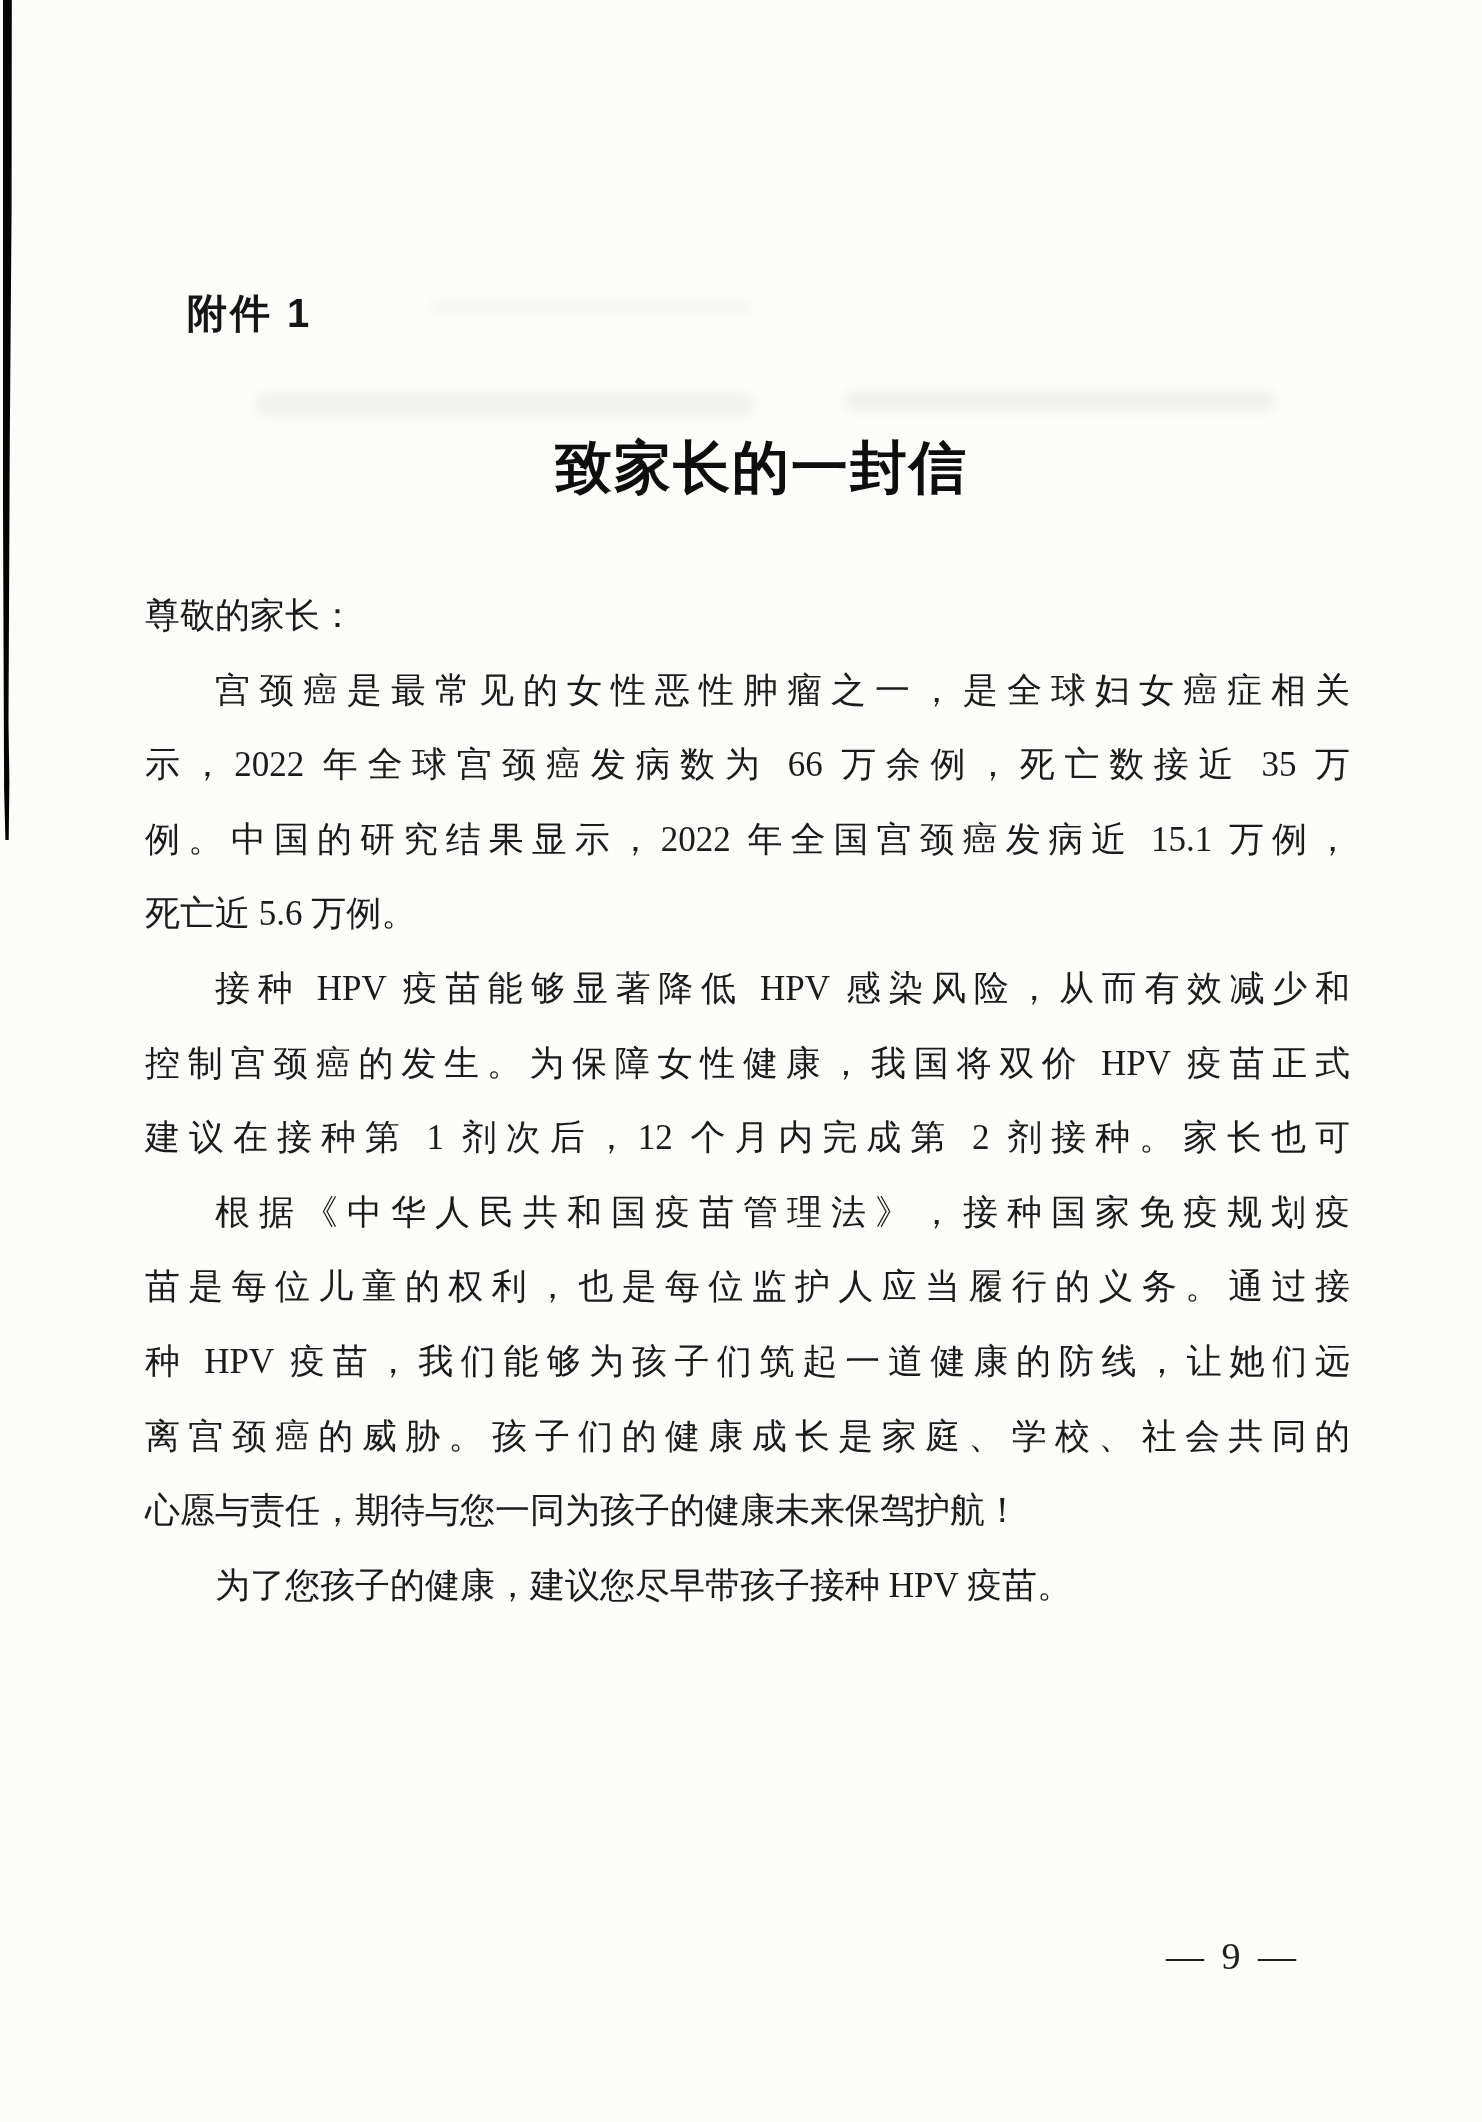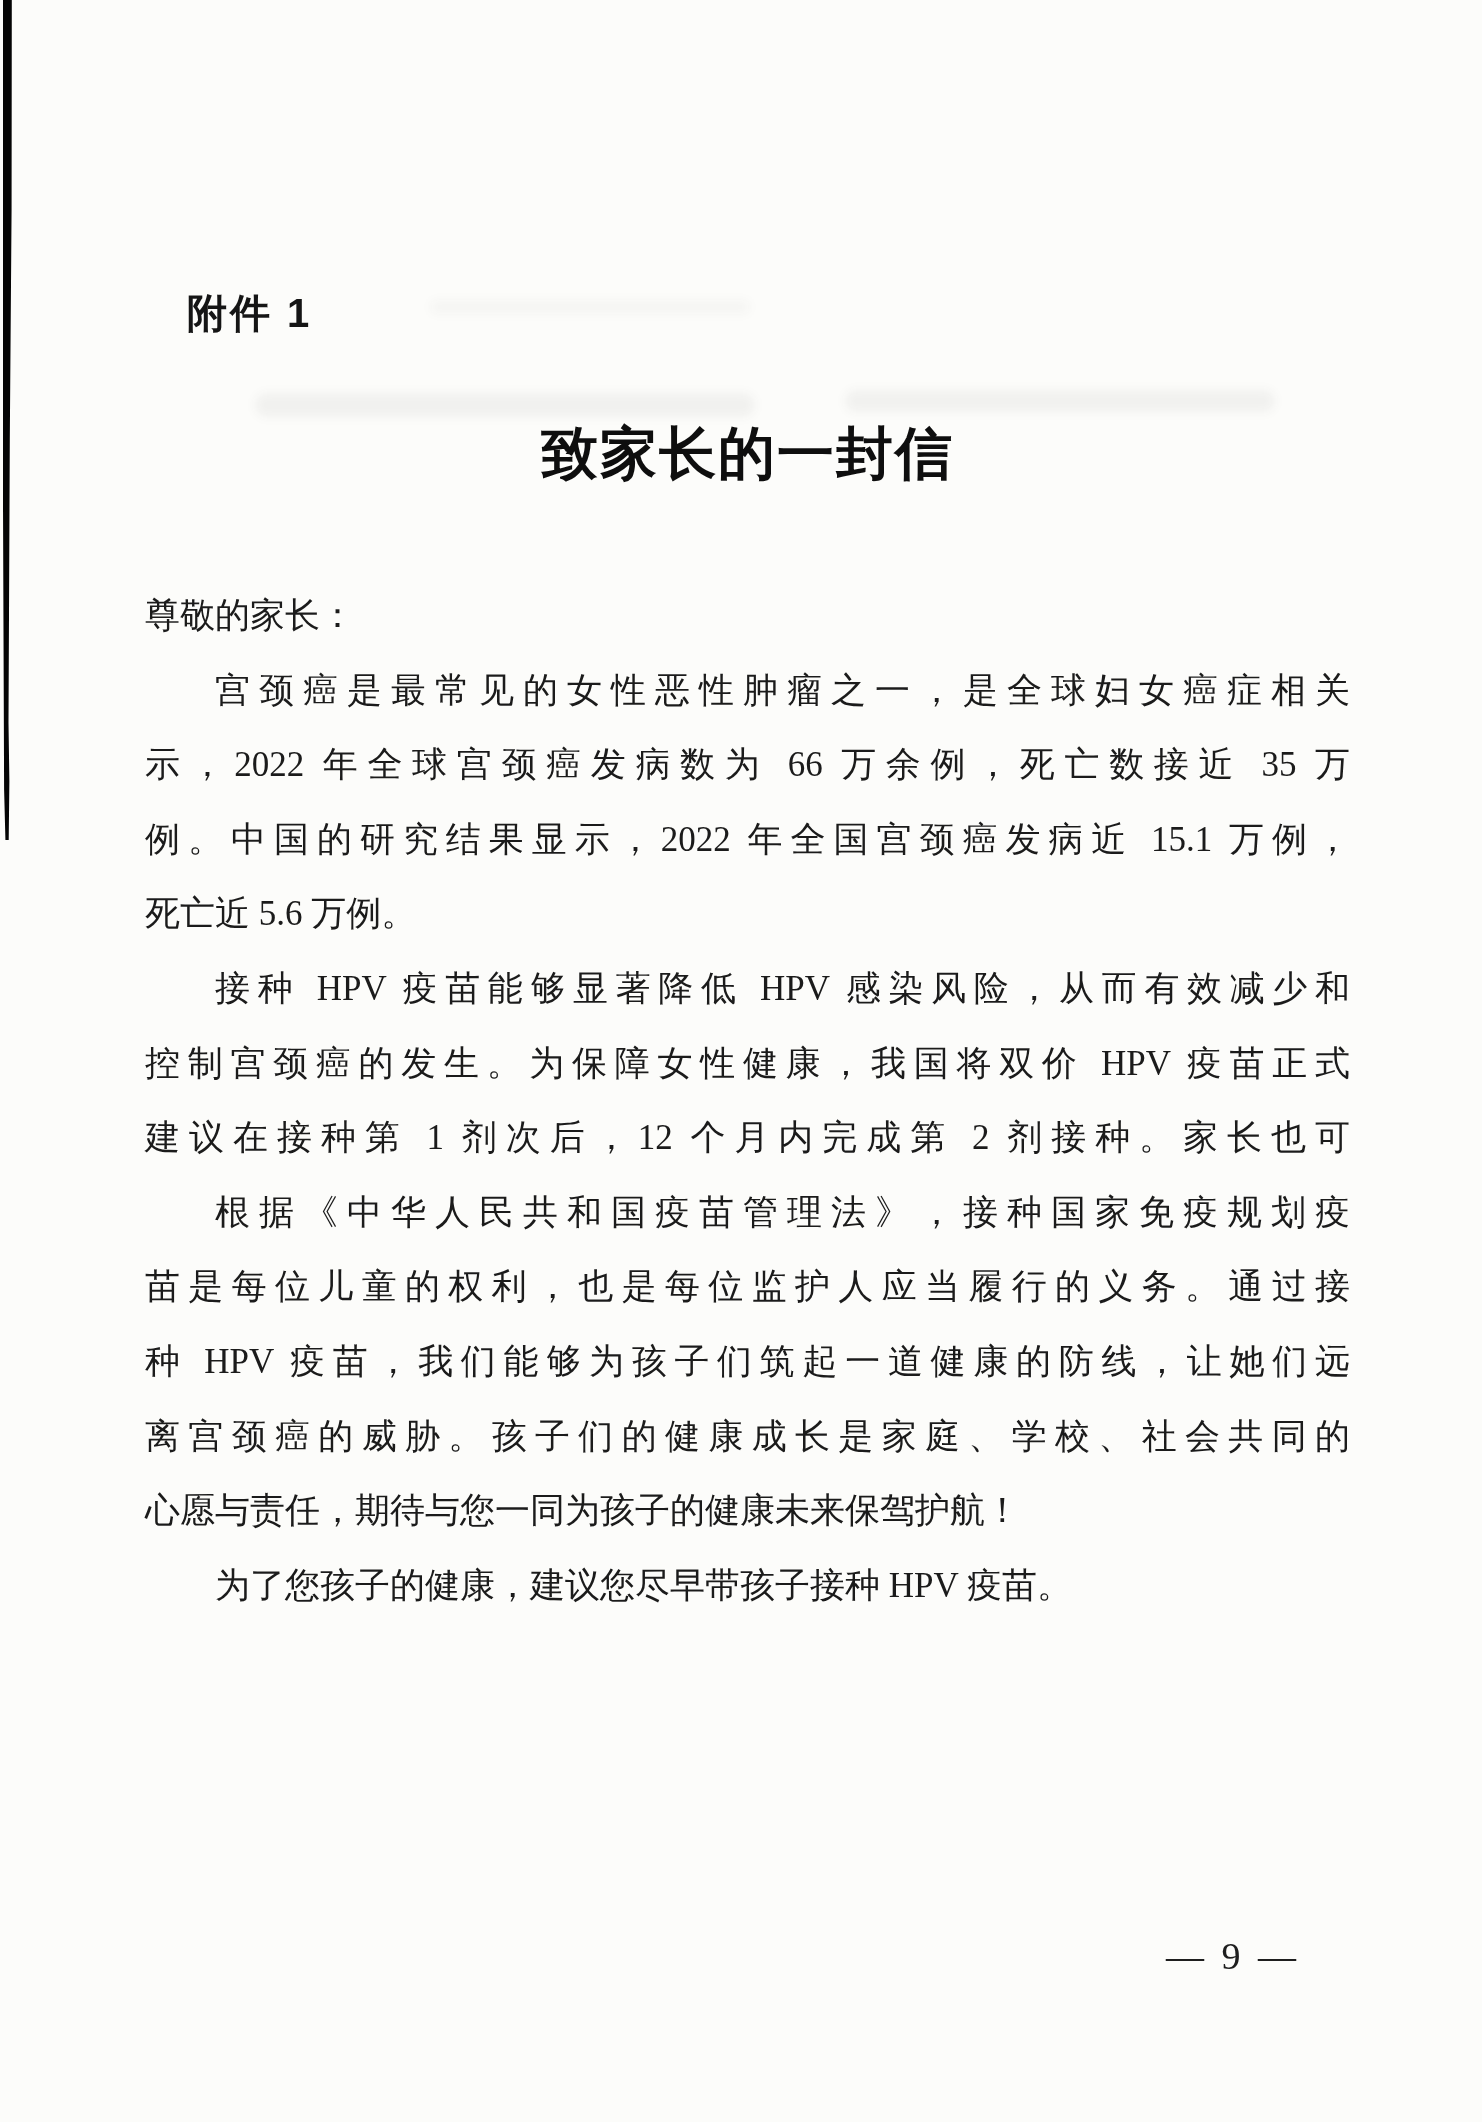--- a/index.html
+++ b/index.html
@@ -69,21 +69,21 @@
 
 <div class="page">
 
   <div class="scan-bar"></div>
   <div class="smudge s1"></div>
   <div class="smudge s2"></div>
   <div class="smudge s3"></div>
 
   <div class="attachment-label">附件 1</div>
 
-  <h1 class="doc-title" style="margin:0; padding:0;">致家长的一封信</h1>
+  <h1 class="doc-title" style="margin:14px; padding:0;">致家长的一封信</h1>
 
   <div class="body-text">
       <div class="line para-end">尊敬的家长：</div>
       <div class="line indent">宫颈癌是最常见的女性恶性肿瘤之一，是全球妇女癌症相关</div>
       <div class="line">示，2022 年全球宫颈癌发病数为 66 万余例，死亡数接近 35 万</div>
       <div class="line">例。中国的研究结果显示，2022 年全国宫颈癌发病近 15.1 万例，</div>
       <div class="line para-end">死亡近 5.6 万例。</div>
       <div class="line indent">接种 HPV 疫苗能够显著降低 HPV 感染风险，从而有效减少和</div>
       <div class="line">控制宫颈癌的发生。为保障女性健康，我国将双价 HPV 疫苗正式</div>
       <div class="line">建议在接种第 1 剂次后，12 个月内完成第 2 剂接种。家长也可</div>

